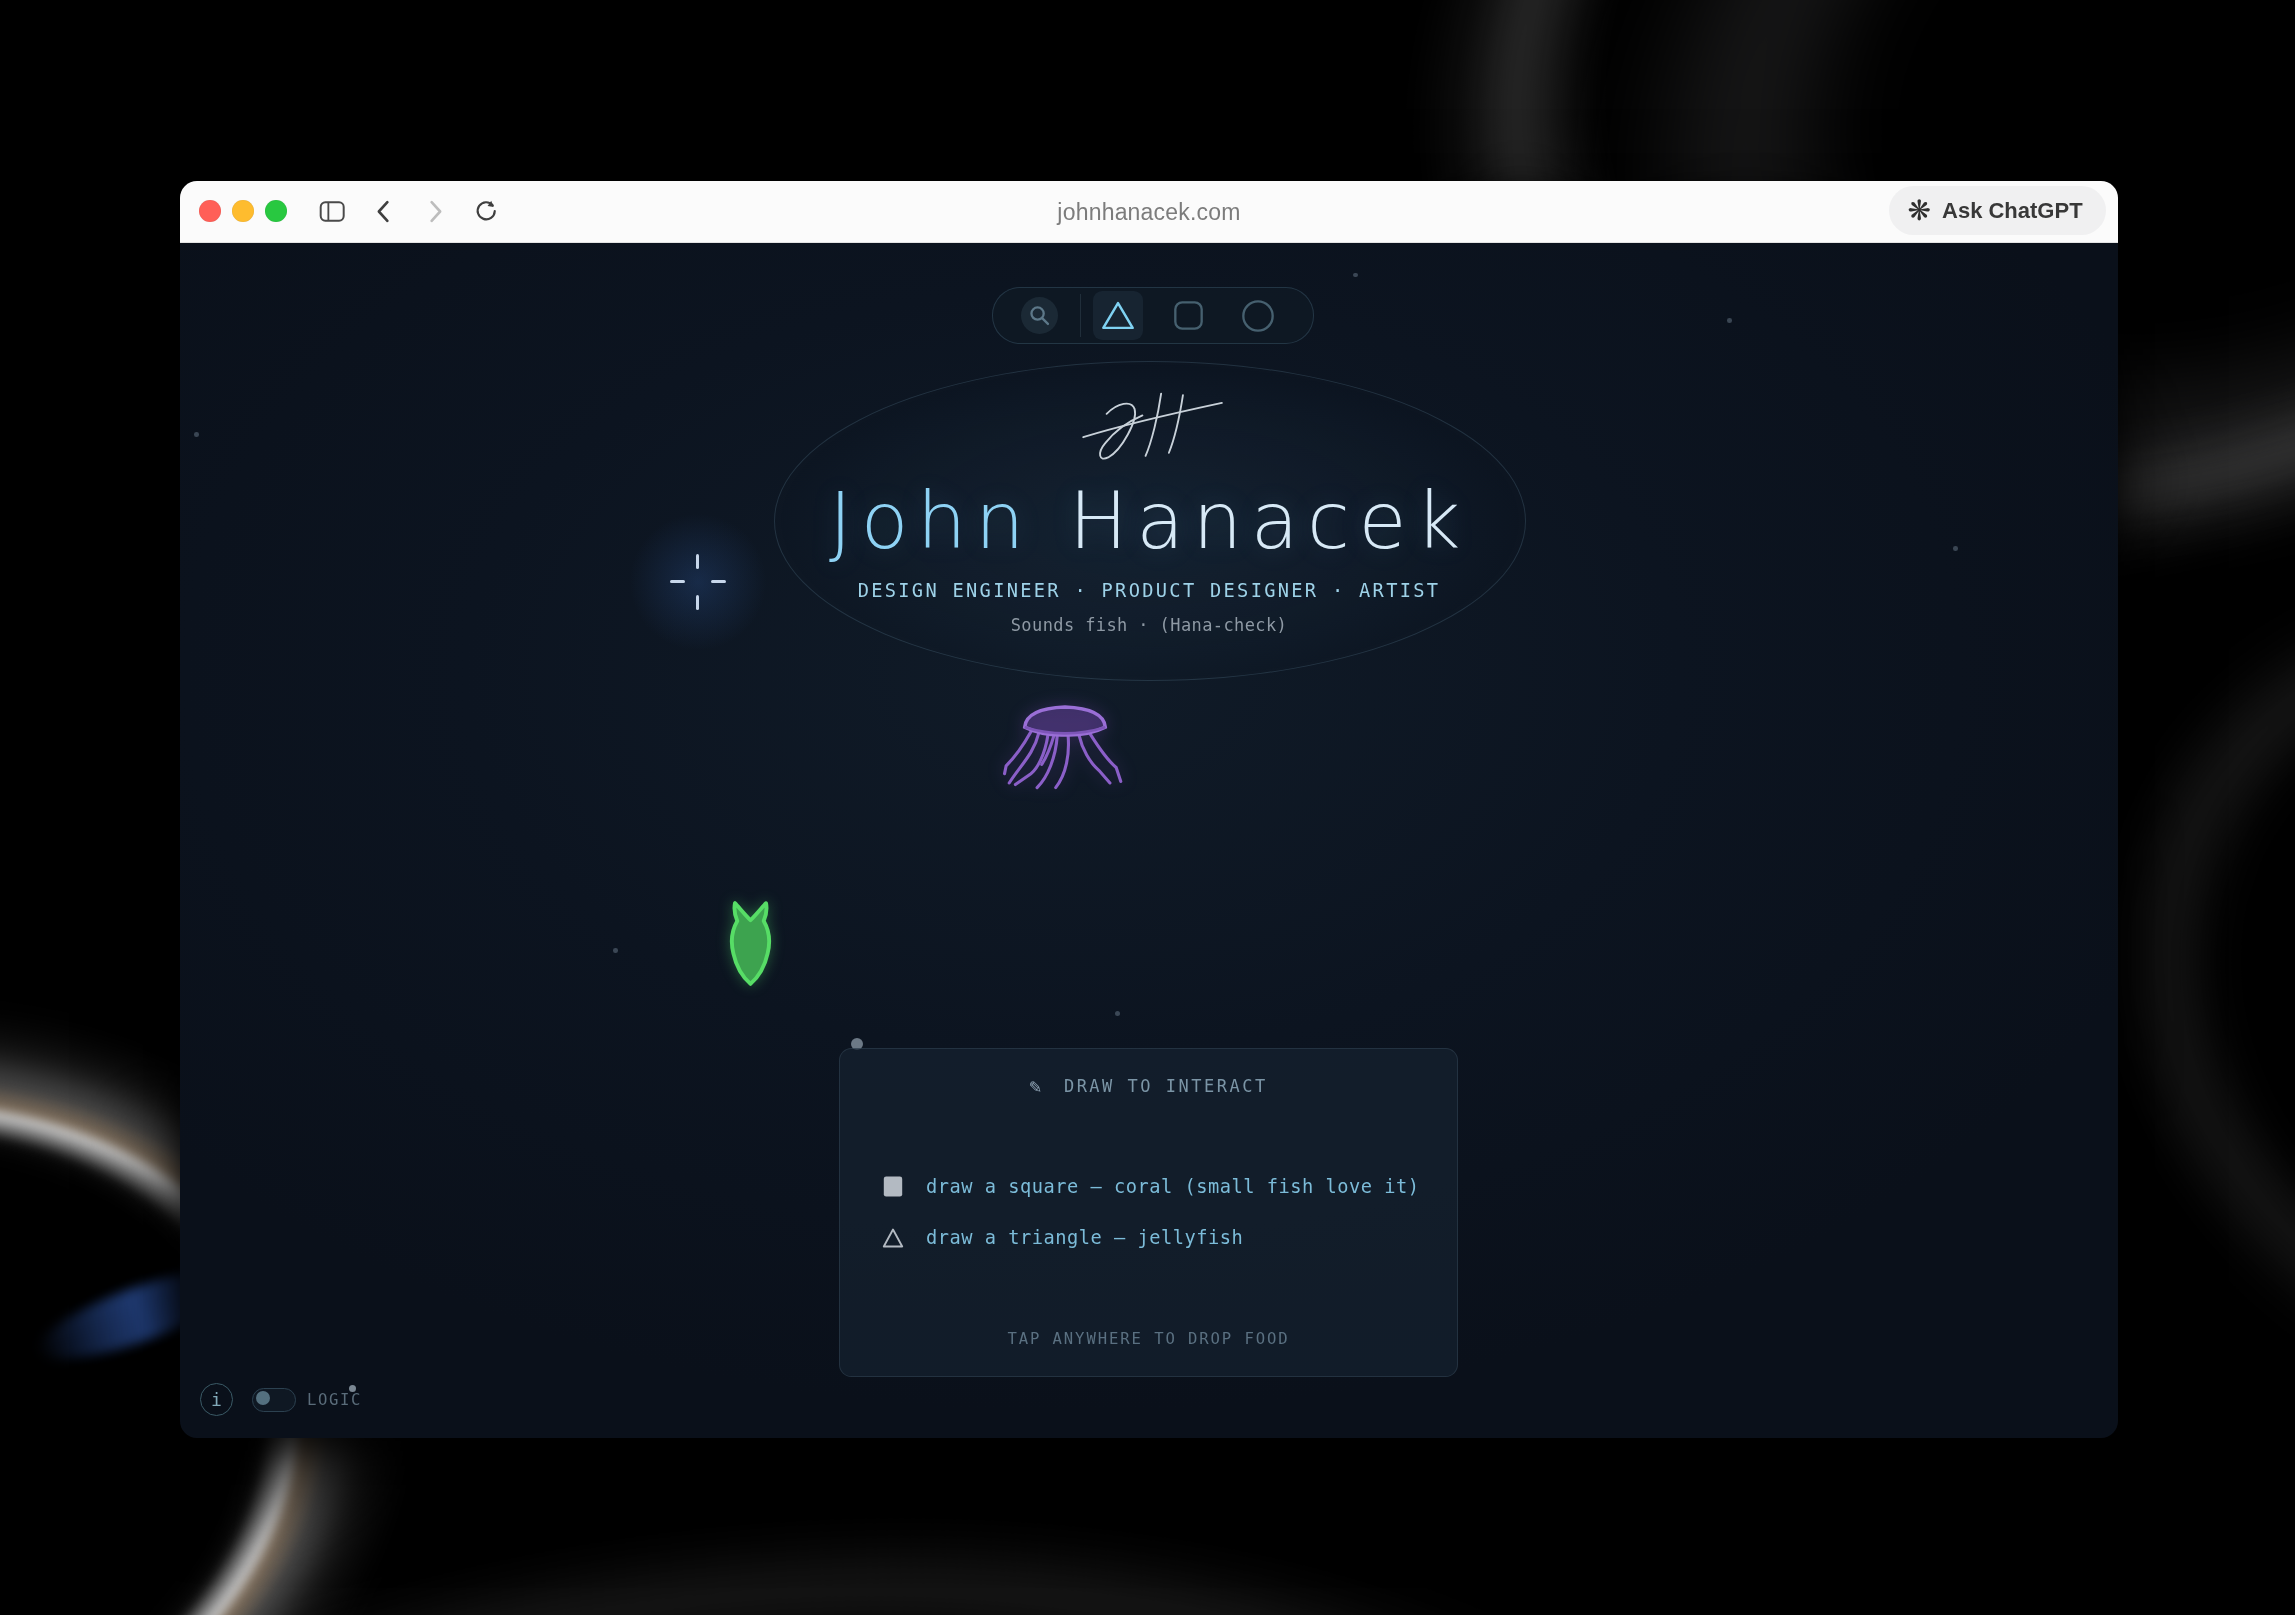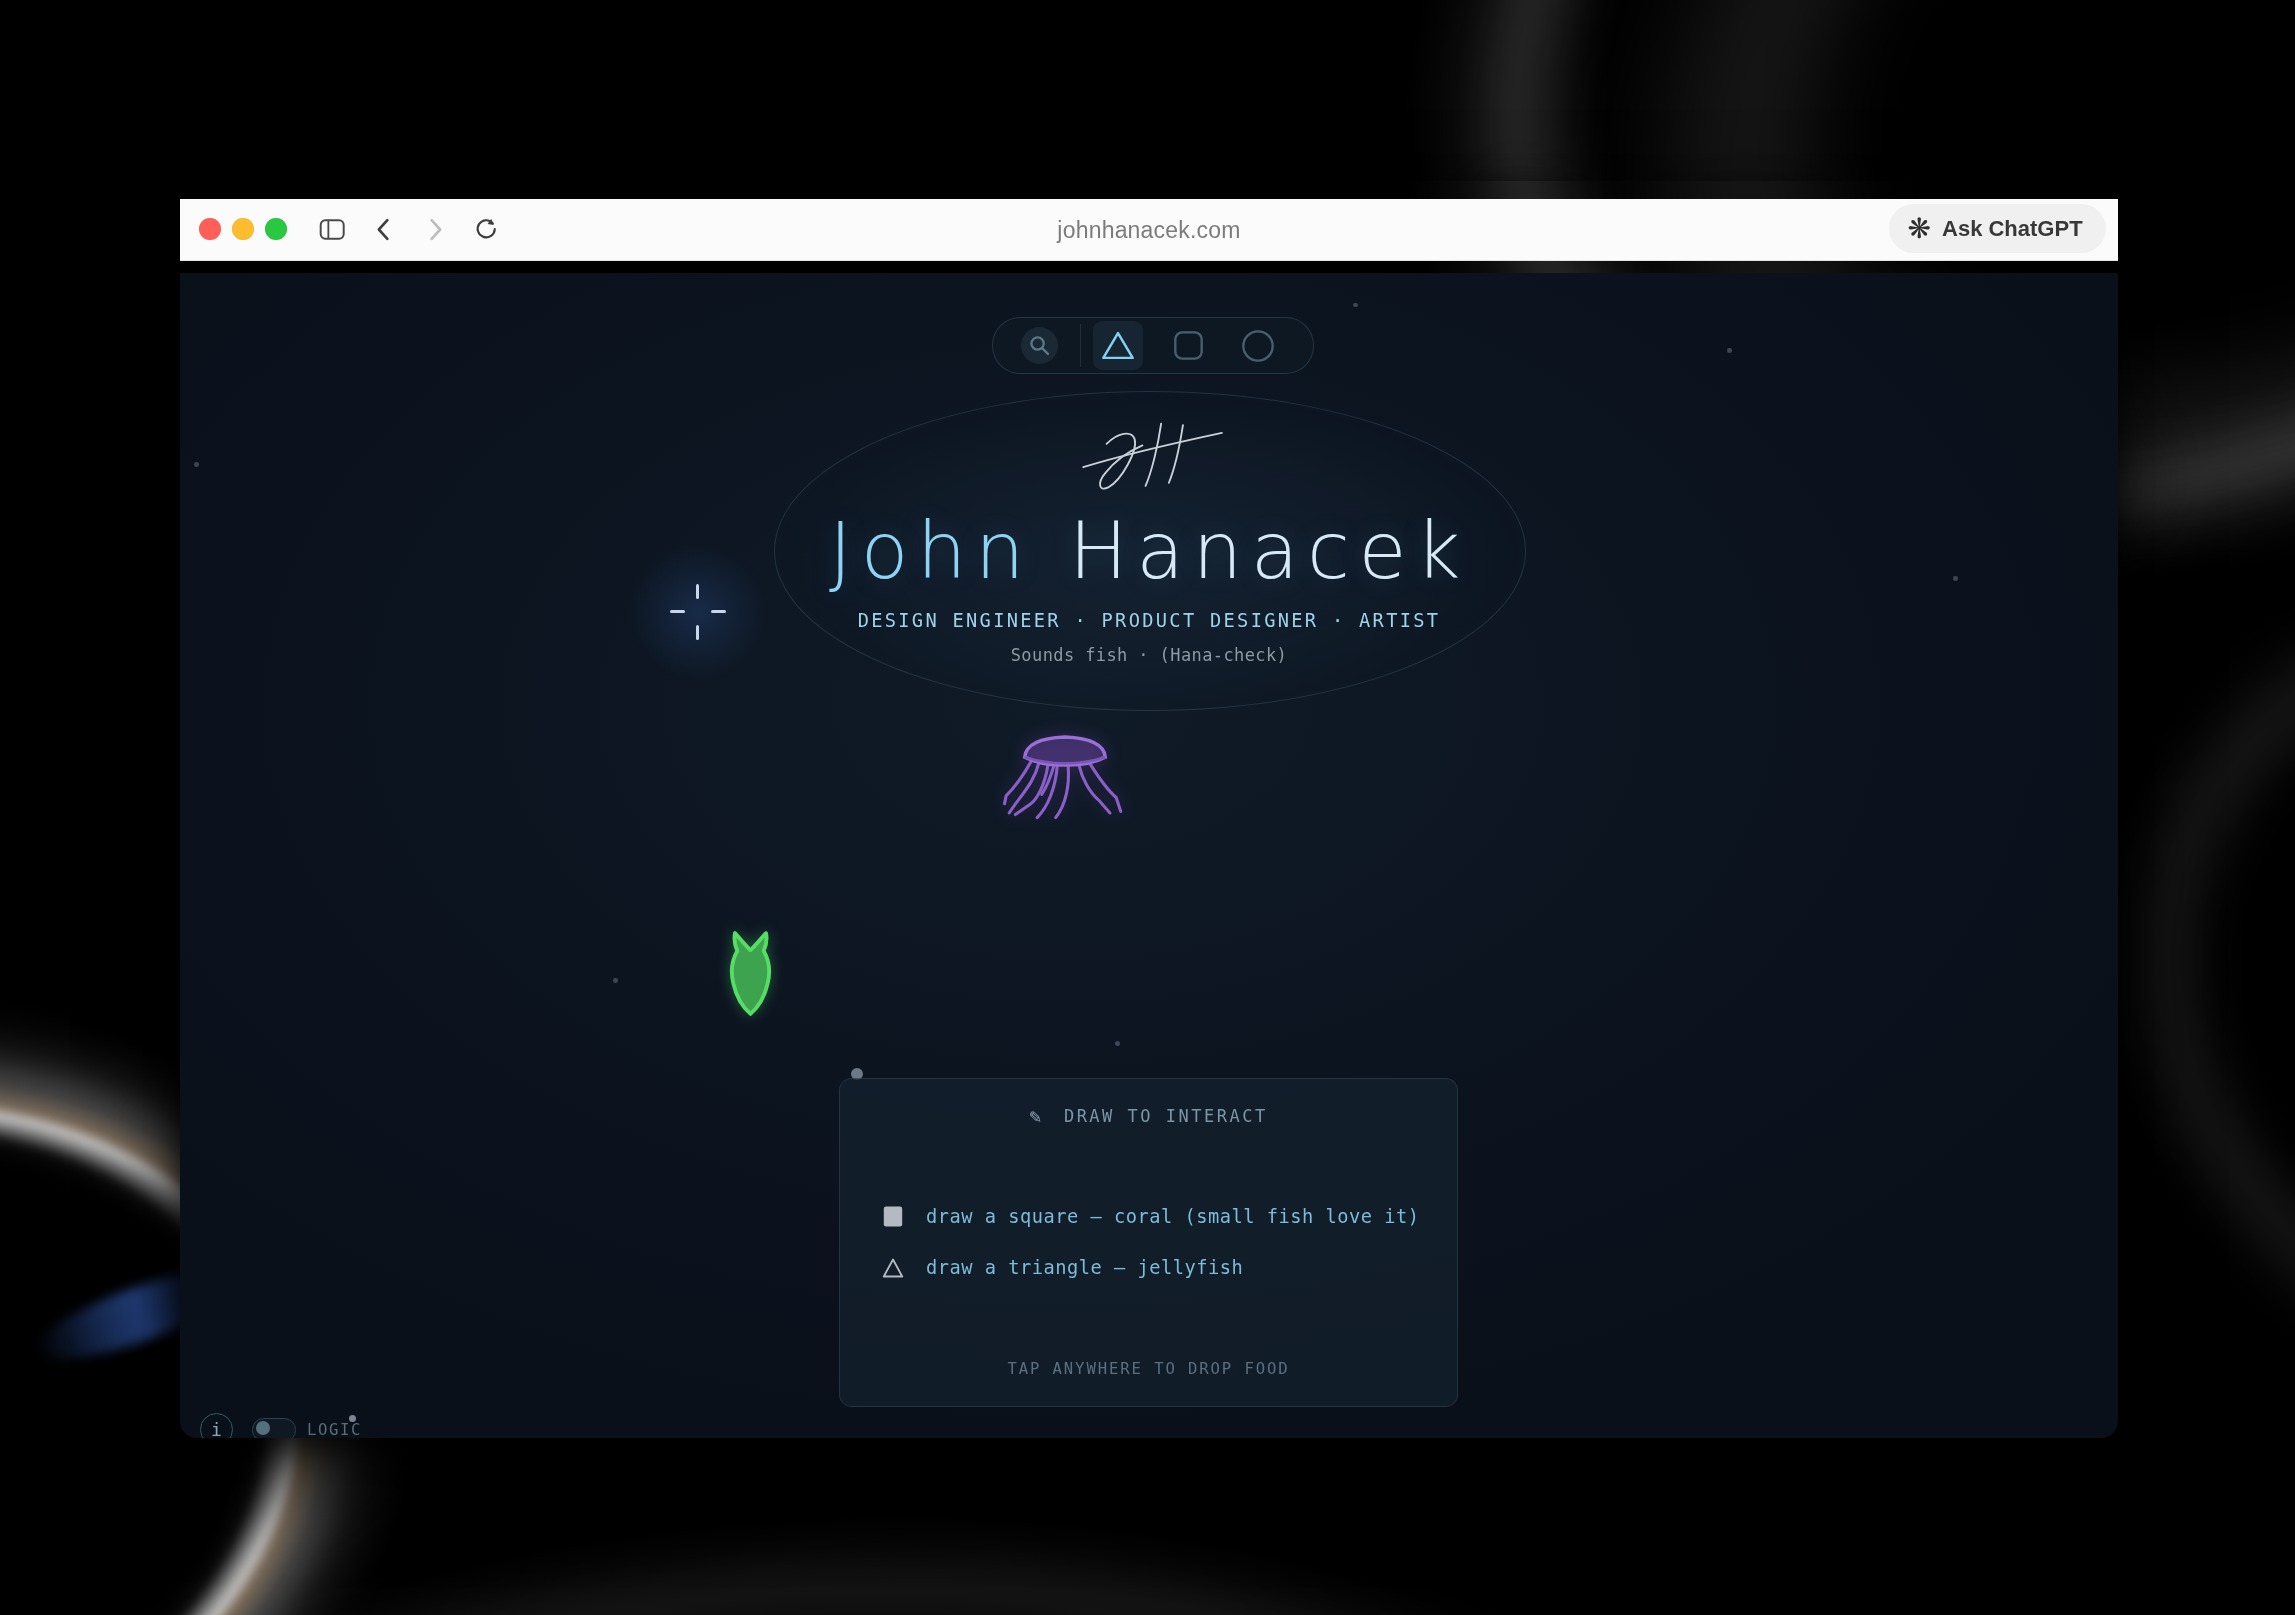--- a/index.html
+++ b/index.html
@@ -15,34 +15,34 @@
   .s3{left:-894px;top:894px;width:1477px;height:1128px;transform:rotate(-14deg);filter:blur(14px);
       background:radial-gradient(closest-side,transparent 56%,rgba(255,255,255,0.32) 66%,rgba(255,255,255,0.08) 71%,transparent 78%);}
   .s3b{left:-840px;top:941px;width:1369px;height:1034px;transform:rotate(-14deg);filter:blur(4.7px);
       background:radial-gradient(closest-side,transparent 62%,rgba(255,255,255,0.75) 66.5%,rgba(255,205,150,0.35) 68%,transparent 72%);}
   .s3d{left:31px;top:1287px;width:218px;height:54px;transform:rotate(-20deg);filter:blur(5.4px);border-radius:50%;
       background:linear-gradient(90deg,transparent,rgba(70,130,255,0.5),transparent);}
   .s4{left:-544px;top:1369px;width:2644px;height:1322px;transform:rotate(-5deg);filter:blur(23px);opacity:.6;}
   
   .window{position:absolute;left:180px;top:181px;width:1938px;height:1257px;border-radius:17px;
           box-shadow:0 39px 93px rgba(0,0,0,0.85),0 9.3px 31px rgba(0,0,0,0.6);overflow:hidden;}
-  .chrome{position:relative;height:61px;background:#fbfbfb;border-bottom:0.8px solid #e3e3e3;margin-top:18px;}
+  .chrome{position:relative;height:61px;background:#fbfbfb;border-bottom:0.8px solid #e3e3e3;}
   .traffic{position:absolute;left:19.4px;top:19.4px;display:flex;gap:11px;}
   .tl{width:22px;height:22px;border-radius:50%;box-shadow:inset 0 0 0.8px rgba(0,0,0,0.25);}
   .nav-ico{position:absolute;top:0;height:61px;display:flex;align-items:center;justify-content:center;
            background:none;border:none;padding:0;cursor:pointer;}
   .url{position:absolute;left:50%;top:50%;transform:translate(-50%,-50%);
        font-size:23px;color:#7c7c7c;letter-spacing:0.2px;}
   .ask-btn{position:absolute;right:12.4px;top:5.4px;height:49px;padding:0 23px 0 18.7px;border:none;cursor:pointer;
        border-radius:25px;background:#f0f0f1;display:flex;align-items:center;gap:11px;
        font-family:"Liberation Sans",sans-serif;font-size:22px;font-weight:700;color:#383838;}
   .openai-glyph{font-size:28px;line-height:1;color:#2f2f2f;font-weight:400;}
   
   .content{position:relative;height:1196px;
-     background:radial-gradient(1166px 739px at 46% 36%,#101b28 0%,#0c1420 52%,#0a101a 100%);margin-top:12px;}
+     background:radial-gradient(1166px 739px at 46% 36%,#101b28 0%,#0c1420 52%,#0a101a 100%);}
   .particle{position:absolute;border-radius:50%;background:rgba(160,180,200,0.32);}
   
   .shape-toolbar{position:absolute;left:812px;top:44px;width:320px;height:55px;border-radius:28px;
      background:rgba(15,26,37,0.7);border:1.2px solid rgba(110,160,185,0.22);}
   .tool{position:absolute;top:0;height:55px;display:flex;align-items:center;justify-content:center;
      background:none;border:none;padding:0;cursor:pointer;}
   .mag-circle{position:absolute;left:28px;top:9.3px;width:37px;height:37px;border-radius:50%;
      background:rgba(150,195,220,0.10);display:flex;align-items:center;justify-content:center;}
   .tb-divider{position:absolute;left:87px;top:6.2px;width:1.2px;height:43px;background:rgba(130,160,180,0.16);}
   .tool-active-bg{position:absolute;left:100px;top:3.1px;width:50px;height:49px;border-radius:9.3px;

